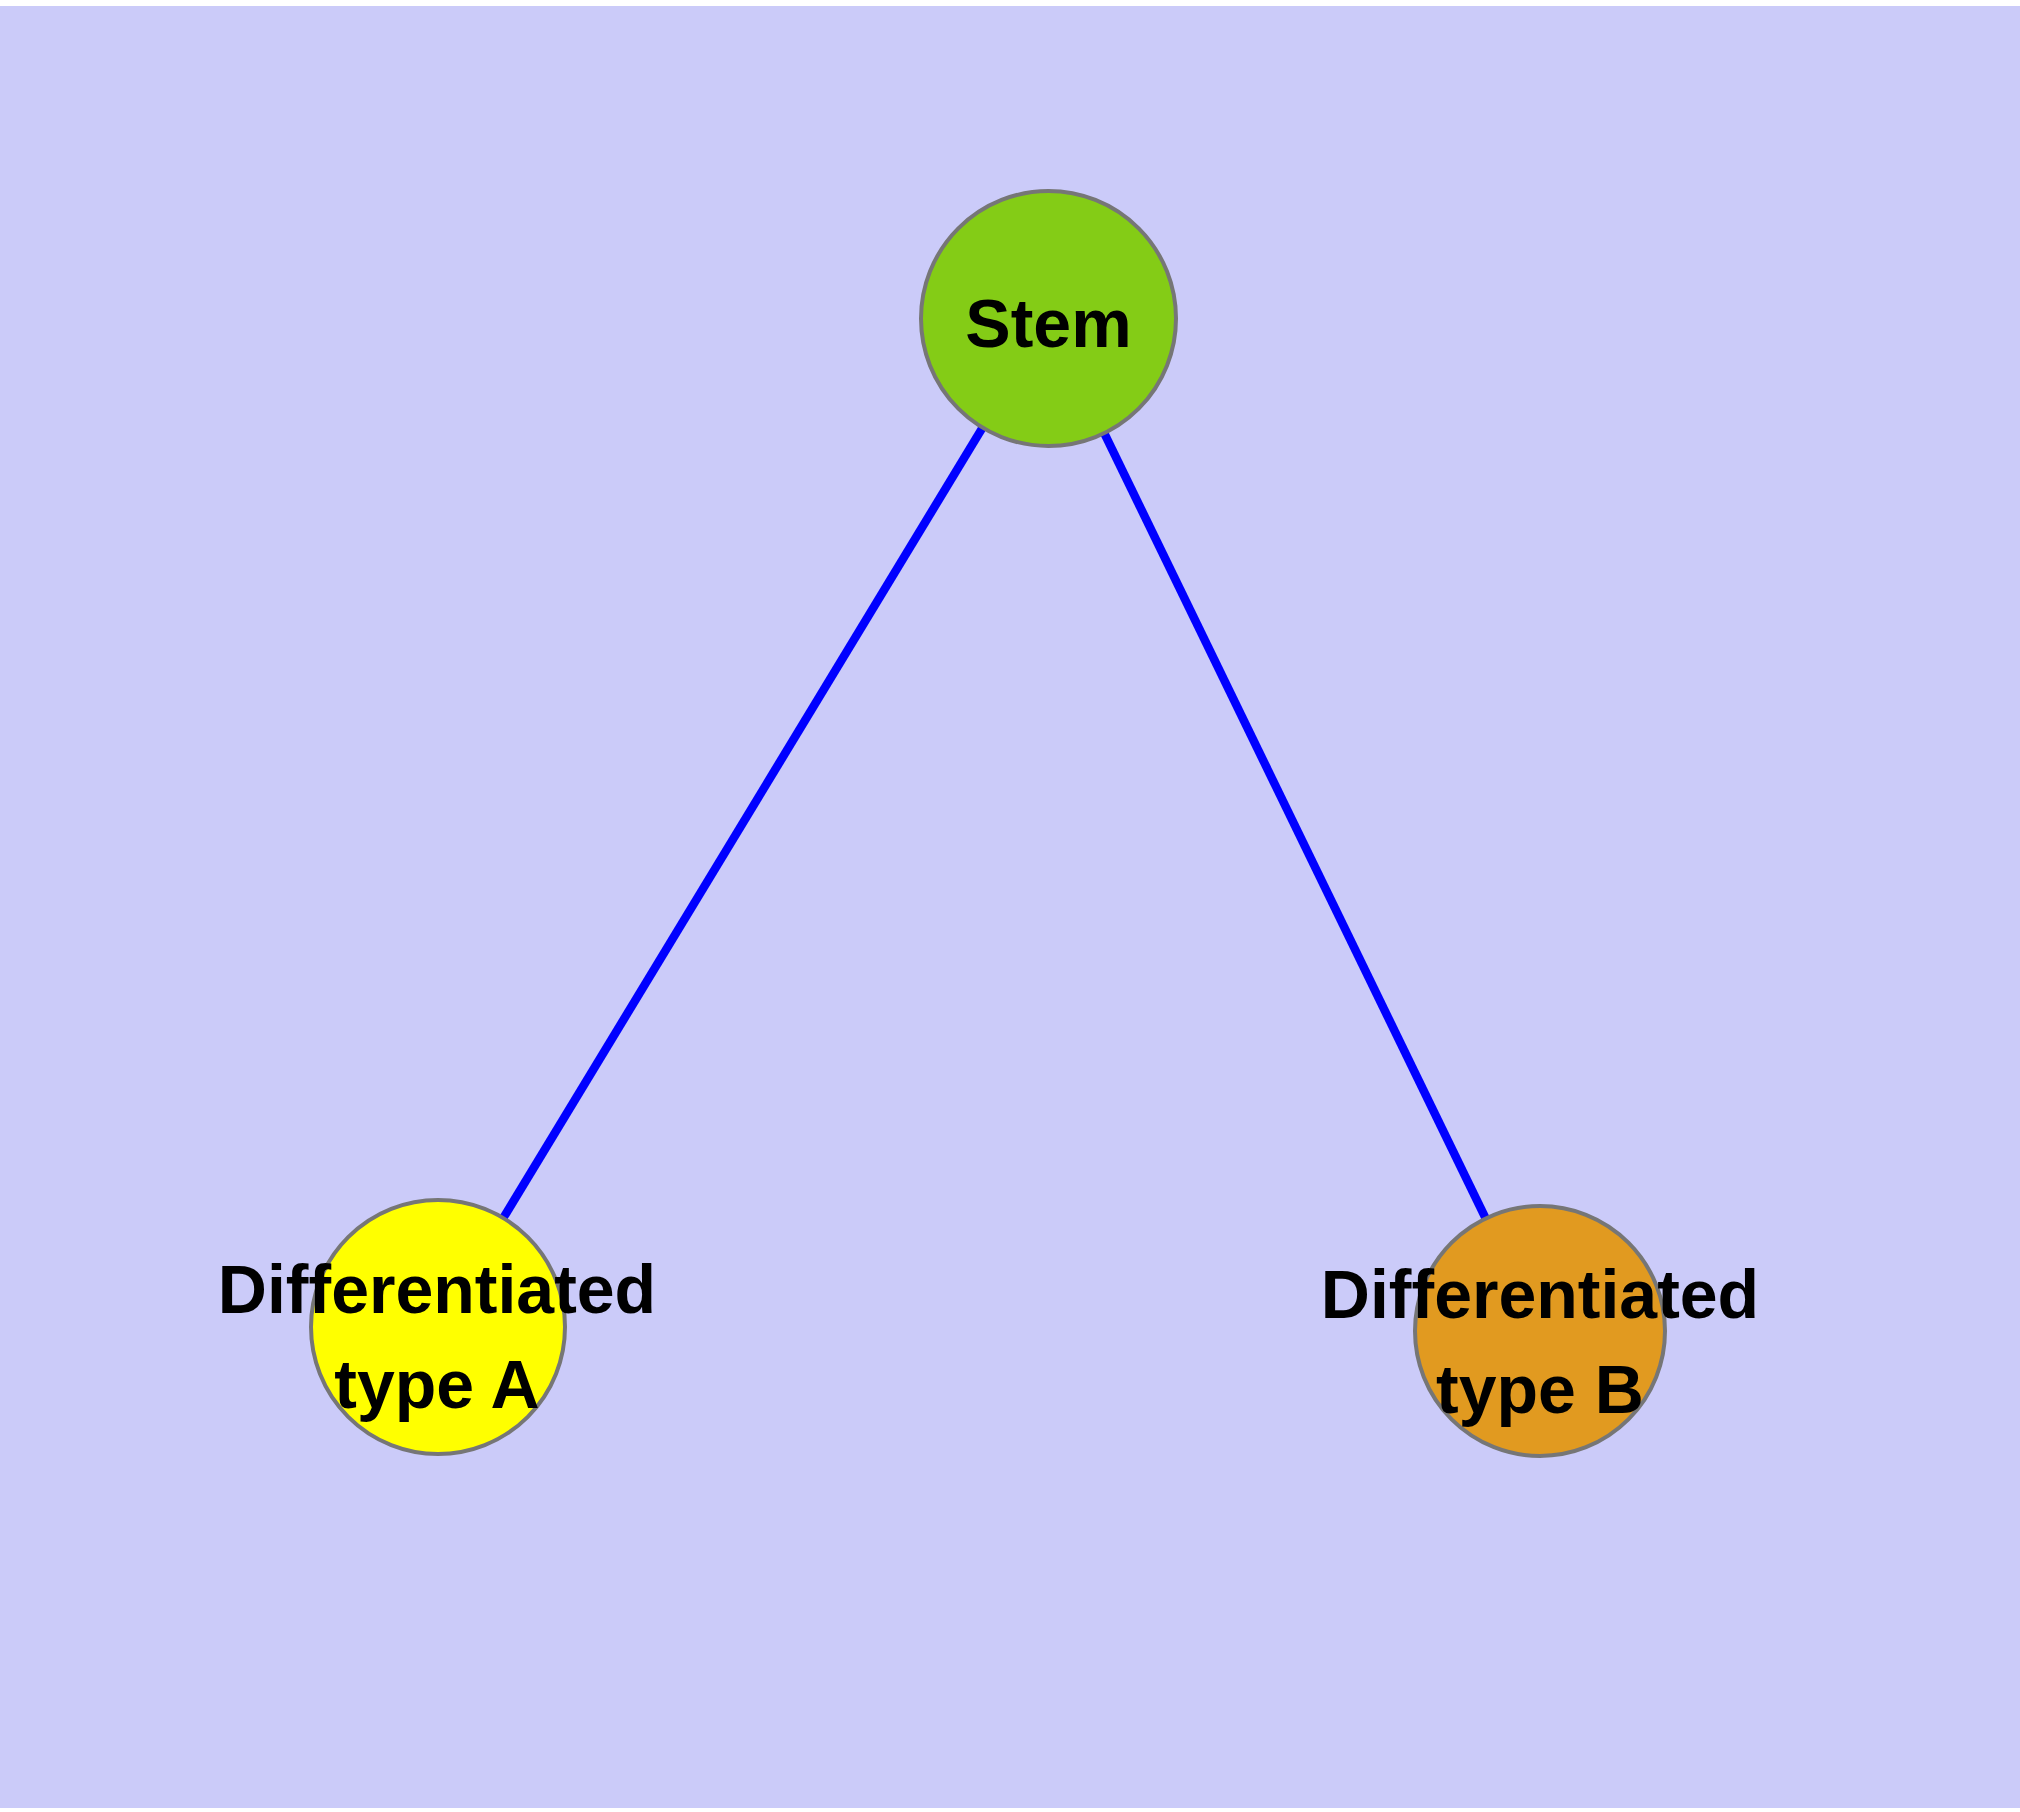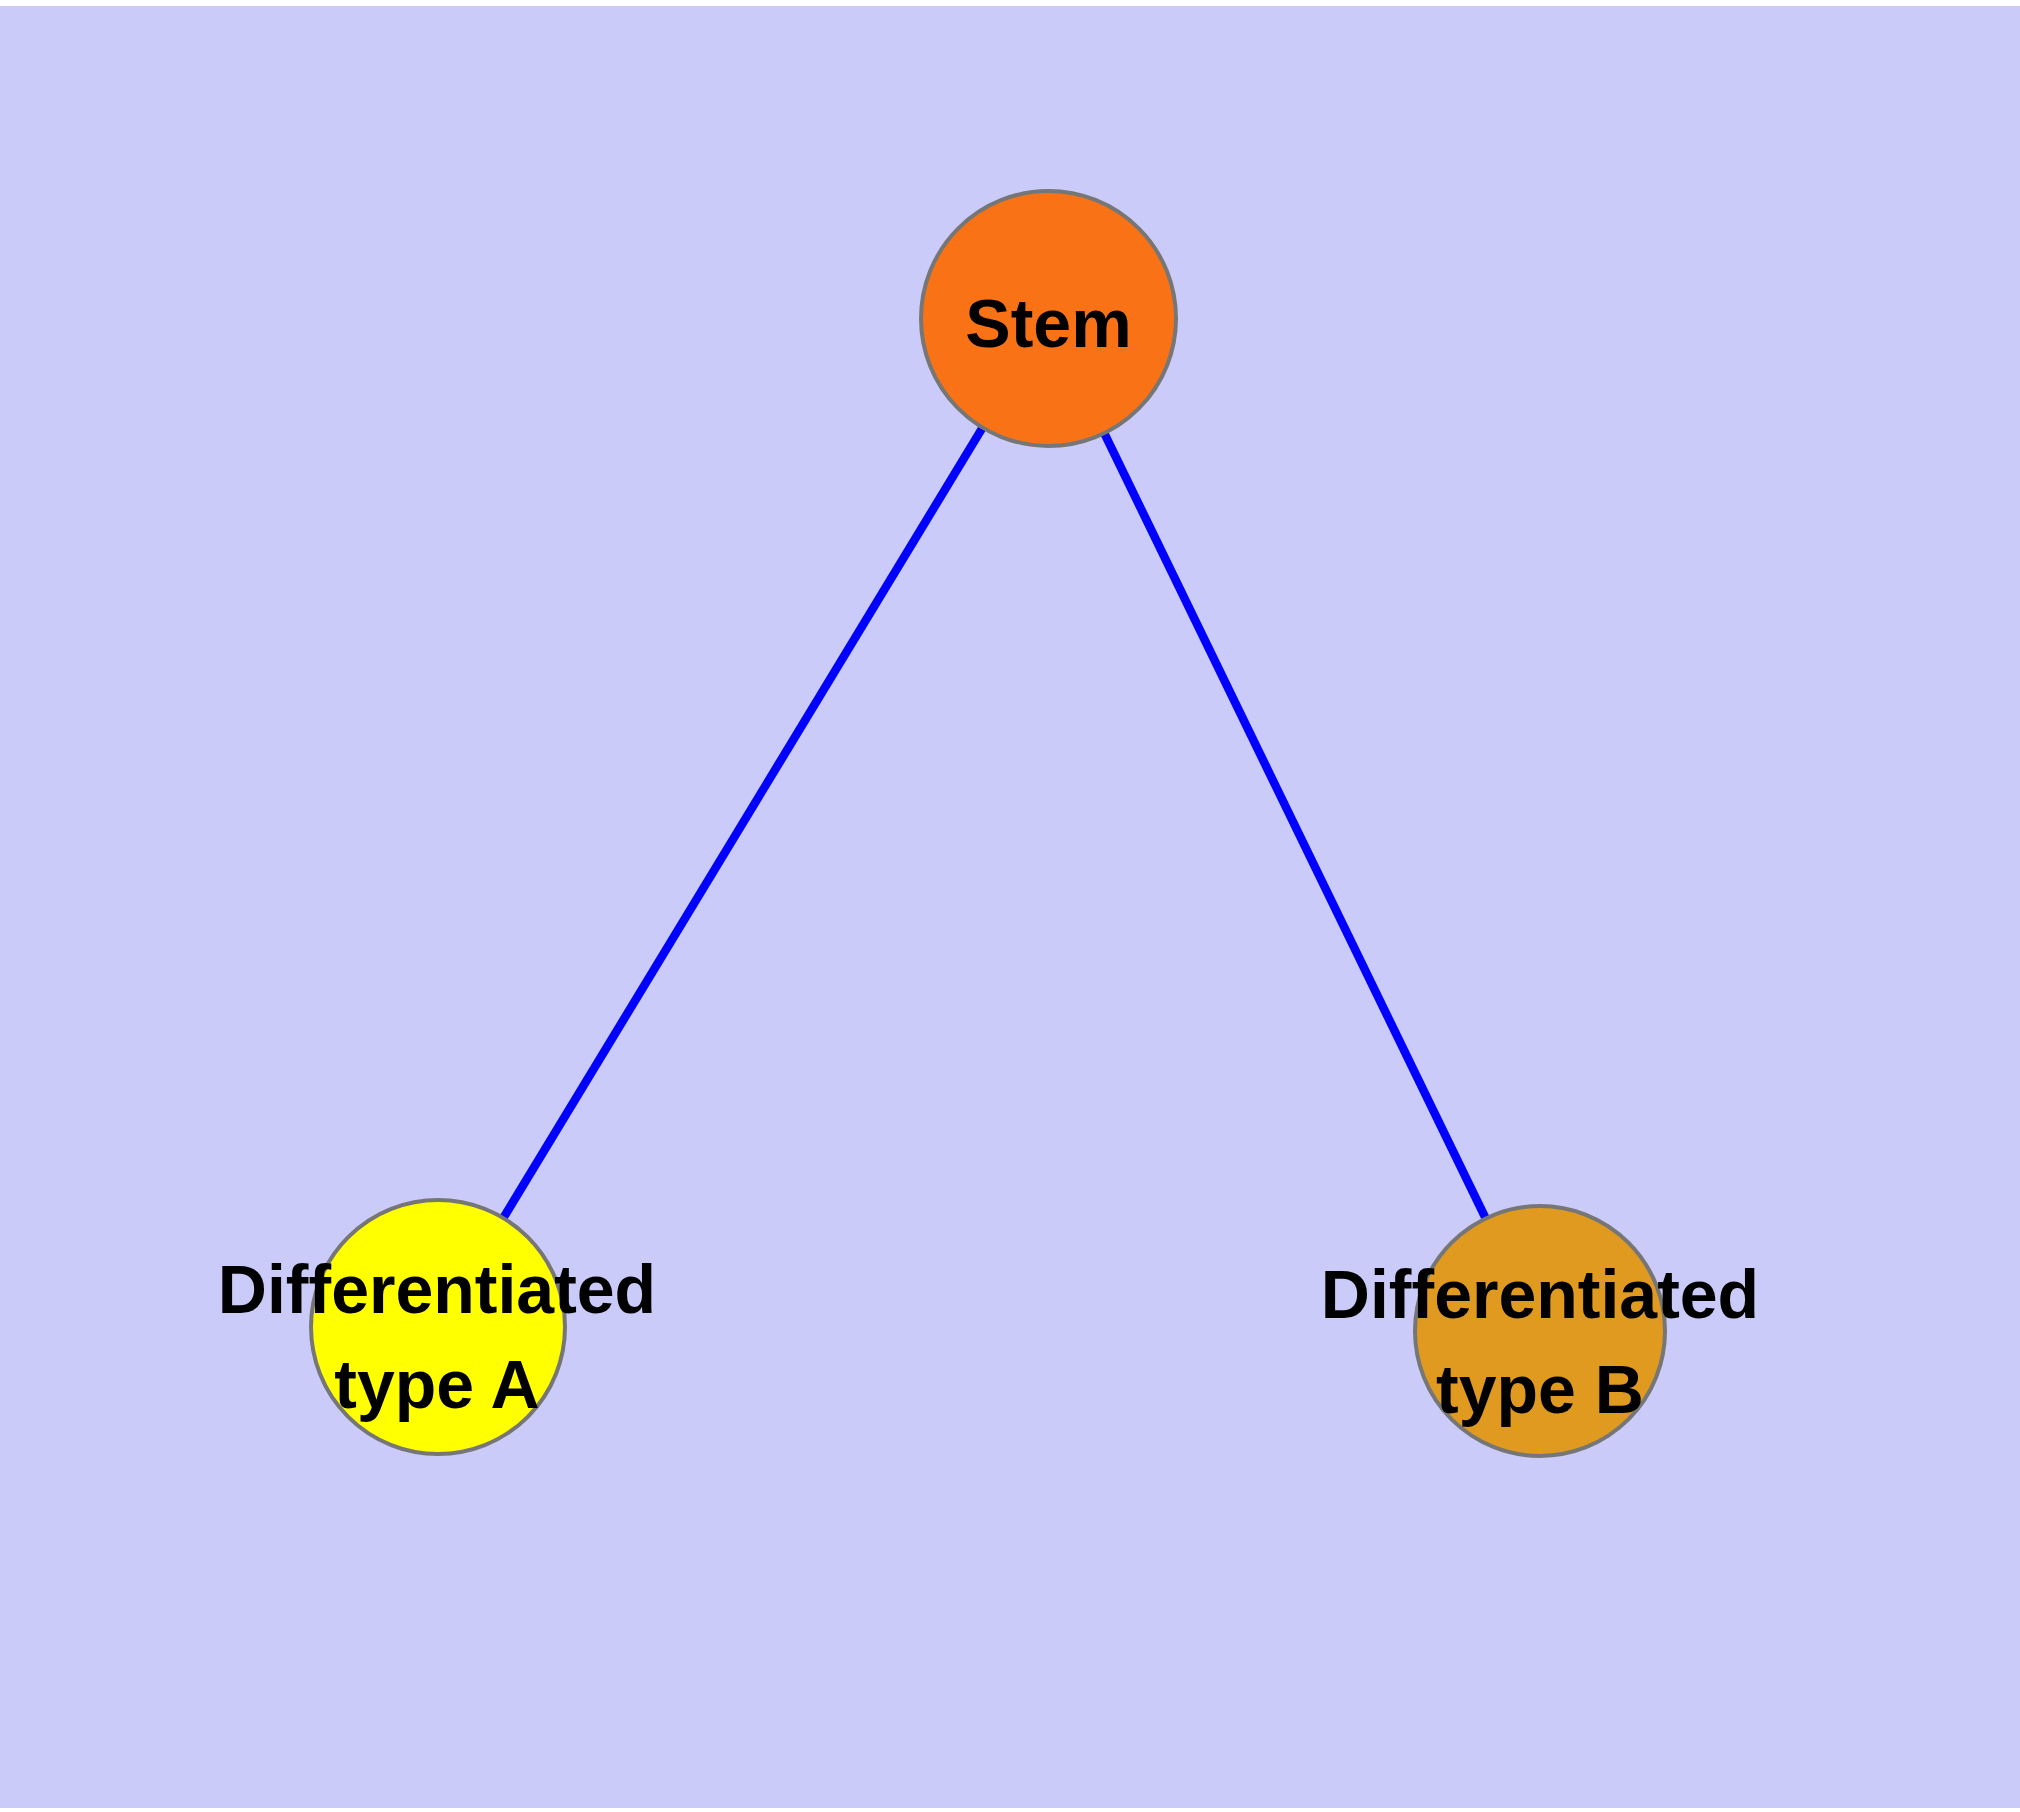--- a/index.html
+++ b/index.html
@@ -90,21 +90,21 @@
 
 <div class="canvas">
 
   <div class="plot-bg" style="background-color: rgb(203, 203, 249);"></div>
 
   <svg class="edges-layer" viewBox="0 0 2384 2138" xmlns="http://www.w3.org/2000/svg">
     <line class="edge" x1="1237" y1="376" x2="516" y2="1565" stroke="#0000FF"></line>
     <line class="edge" x1="1237" y1="376" x2="1817" y2="1570" stroke="#0000FF"></line>
   </svg>
 
-  <div class="node node-stem" style="background-color: #f97316; border-color: rgb(118, 118, 118);">
+  <div class="node node-stem" style="background-color: #84cc16; border-color: rgb(118, 118, 118);">
     <span class="node-label" style="color: rgb(0, 0, 0);">Stem</span>
   </div>
 
   <div class="node node-type-a" style="background-color: rgb(255, 255, 0); border-color: rgb(118, 118, 118);"></div>
 
   <div class="node node-type-b" style="background-color: rgb(225, 154, 32); border-color: rgb(118, 118, 118);"></div>
 
   <div class="free-label label-type-a" style="color: rgb(0, 0, 0);">Differentiated
 type A</div>
 

